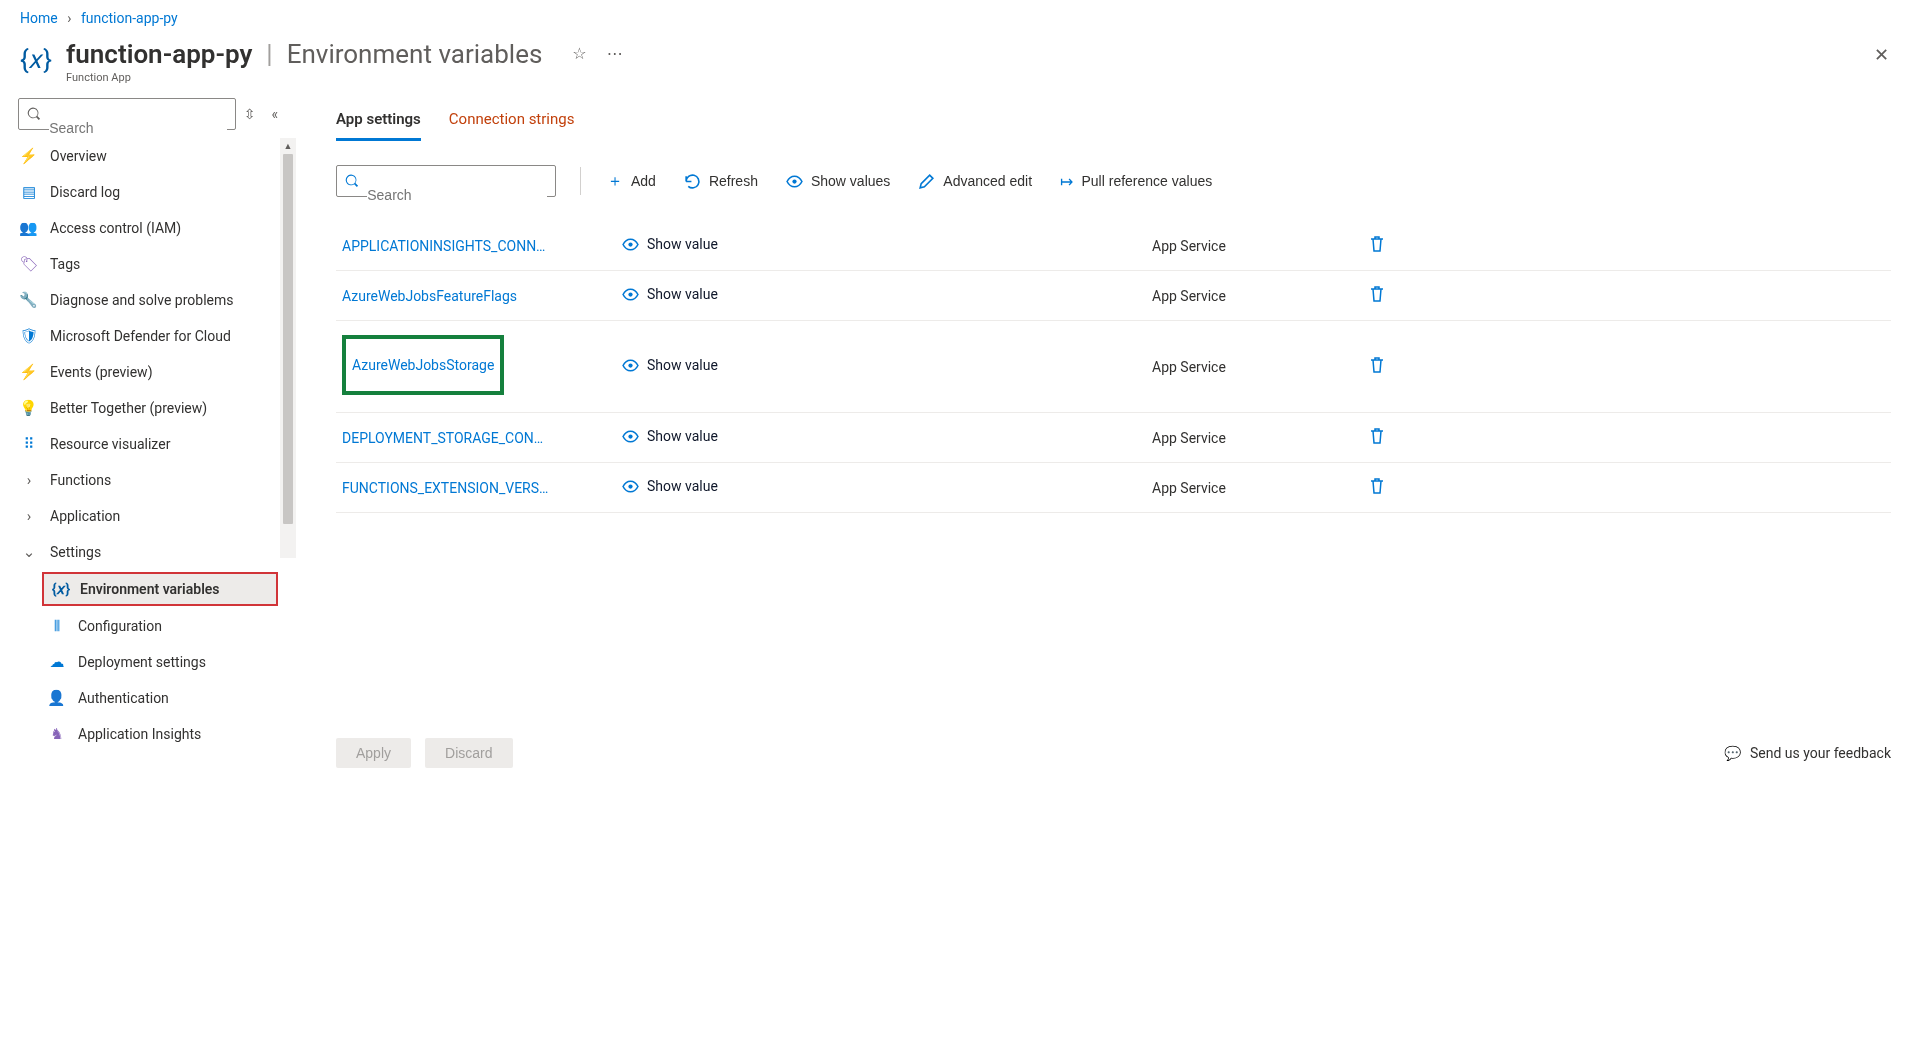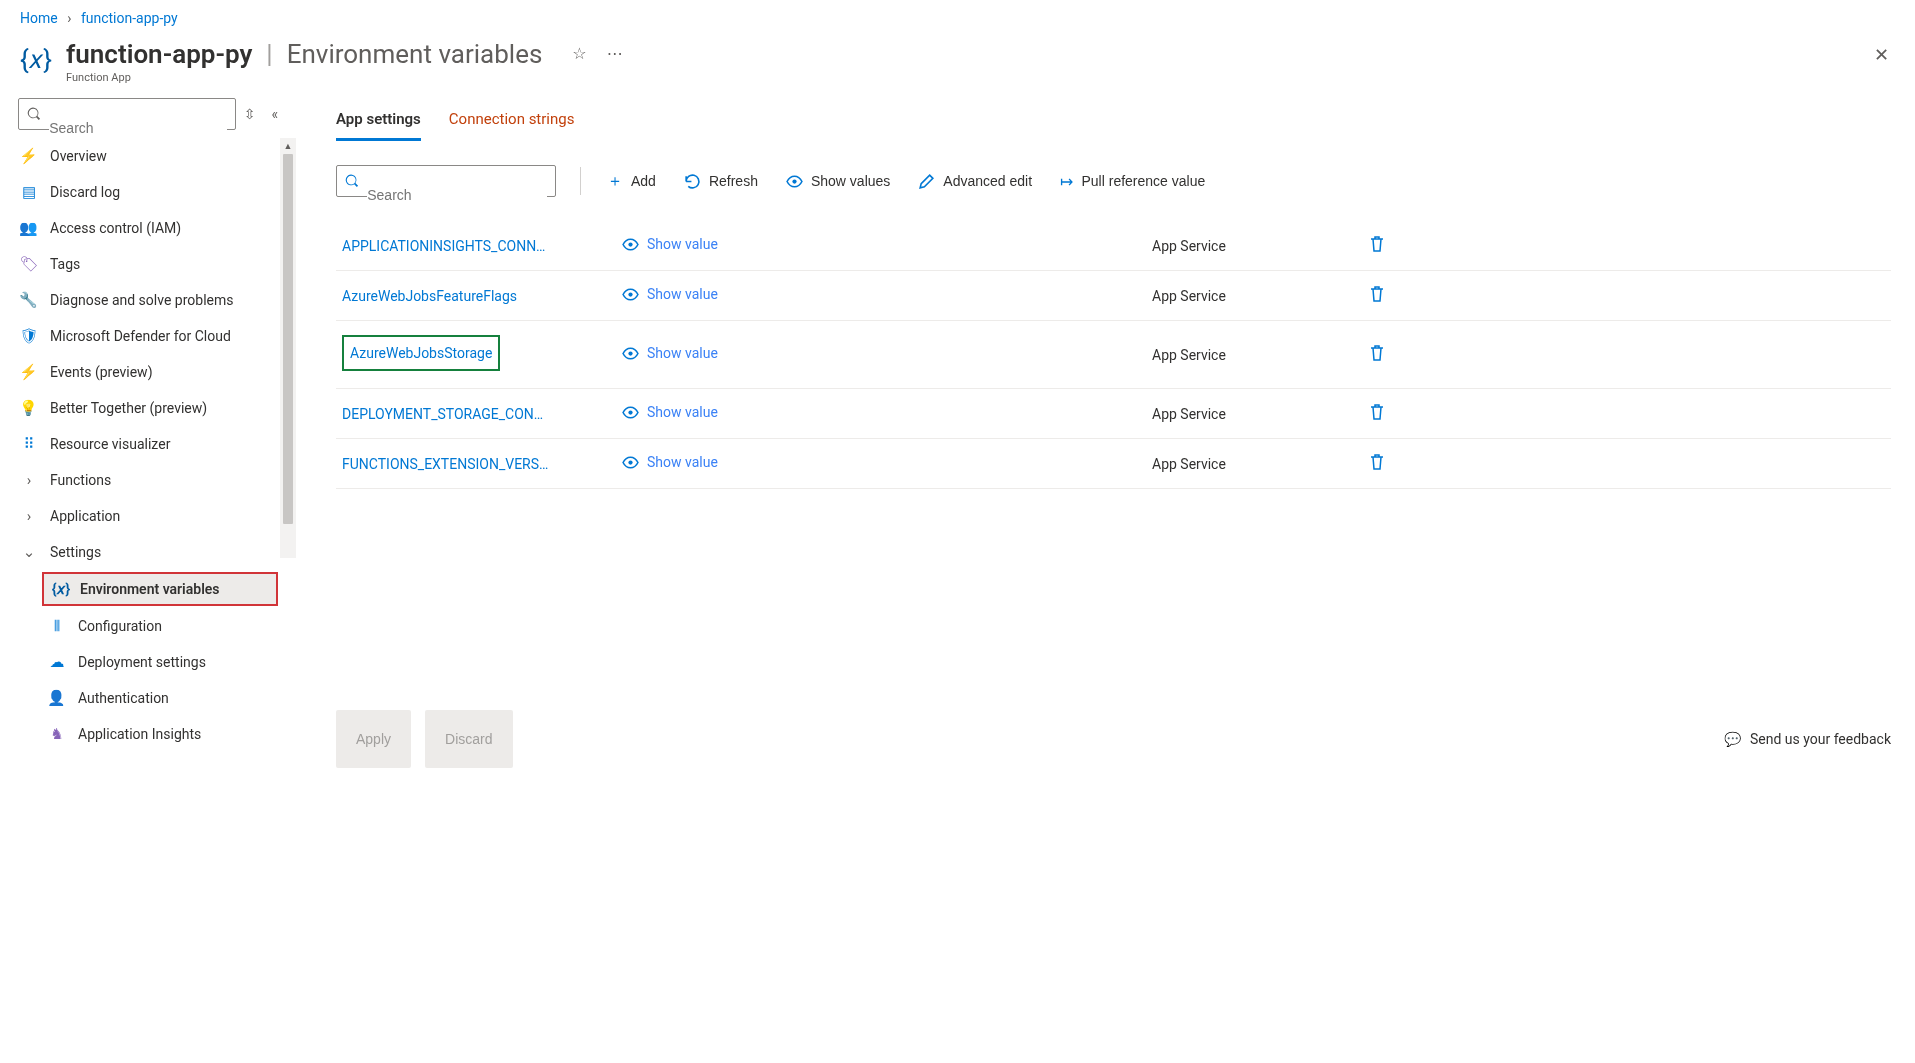--- a/index.html
+++ b/index.html
@@ -234,30 +234,30 @@
 }
 .cell-name {
   color: #0078d4;
   cursor: pointer;
   overflow: hidden;
   text-overflow: ellipsis;
   white-space: nowrap;
   padding-right: 10px;
 }
 .cell-name.highlighted {
-  border: 2px solid #15803d;
-  padding: 8px 6px;
+  border: 4px solid #15803d;
+  padding: 18px 6px;
   display: inline-block;
   max-width: 170px;
 }
 .show-value {
   display: inline-flex;
   align-items: center;
   gap: 8px;
-  color: #3b82f6;
+  color: #0f172a;
   cursor: pointer;
 }
 .show-value .eye { color: #0078d4; }
 .source-cell { color: #323130; }
 .delete-cell {
   color: #0078d4;
   cursor: pointer;
   text-align: center;
 }
 svg.trash { width: 16px; height: 18px; }
@@ -268,21 +268,21 @@
   left: 40px;
   right: 24px;
   display: flex;
   align-items: center;
   gap: 14px;
 }
 .footer button {
   border: none;
   background: #edebe9;
   color: #a19f9d;
-  padding: 21px 20px;
+  padding: 7px 20px;
   font-size: 14px;
   cursor: default;
   border-radius: 2px;
 }
 .feedback {
   margin-left: auto;
   display: inline-flex;
   align-items: center;
   gap: 8px;
   font-size: 14px;
@@ -441,21 +441,21 @@
         <span>Show values</span>
       </button>
       <button class="toolbar-btn">
         <svg class="tb-svg" viewBox="0 0 16 16">
             <path fill="none" stroke="#0078d4" stroke-width="1.5" d="M2 14l1-4 8-8 3 3-8 8-4 1z"></path>
           </svg>
         <span>Advanced edit</span>
       </button>
       <button class="toolbar-btn">
         <span class="tb-icon">↦</span>
-        <span>Pull reference value</span>
+        <span>Pull reference values</span>
       </button>
     </div>
 
     <div class="table">
       <div id="tbody">
           <div class="trow">
             <div><span class="cell-name">APPLICATIONINSIGHTS_CONN…</span></div>
             <div><span class="show-value">
                 <svg class="tb-svg eye" viewBox="0 0 16 16">
                   <path fill="none" stroke="#0078d4" stroke-width="1.5" d="M1 8s2.5-5 7-5 7 5 7 5-2.5 5-7 5-7-5-7-5z"></path>

